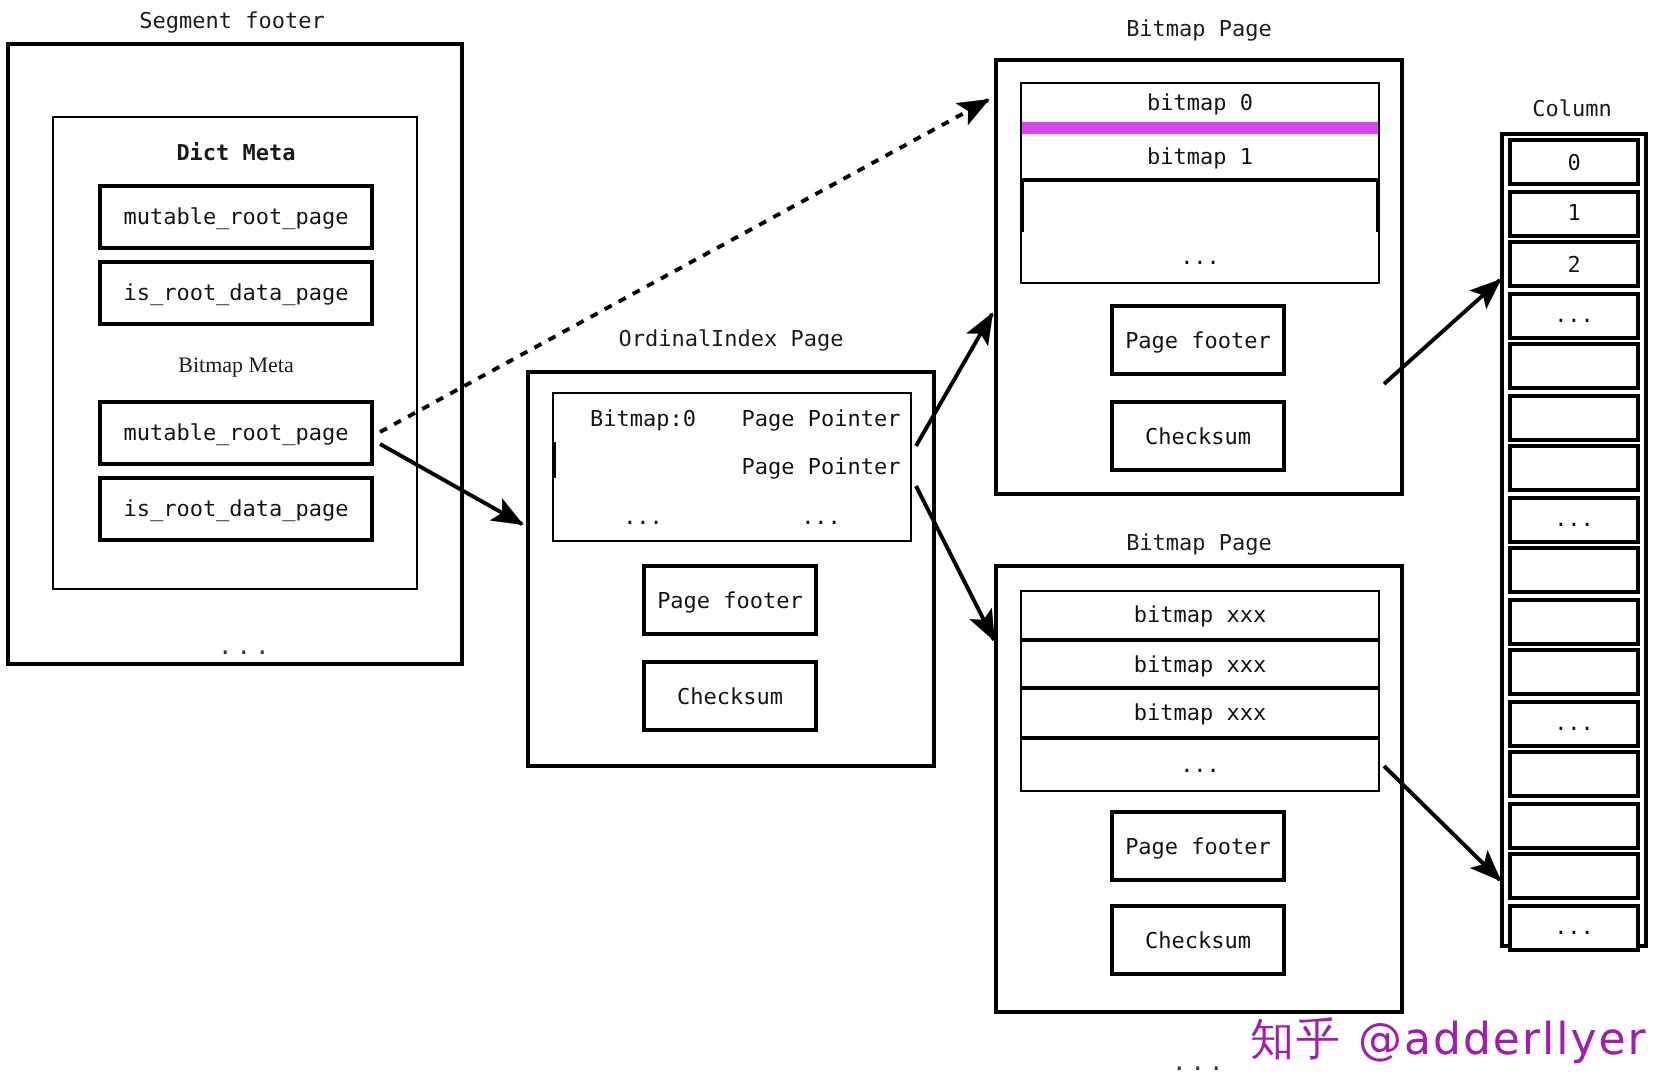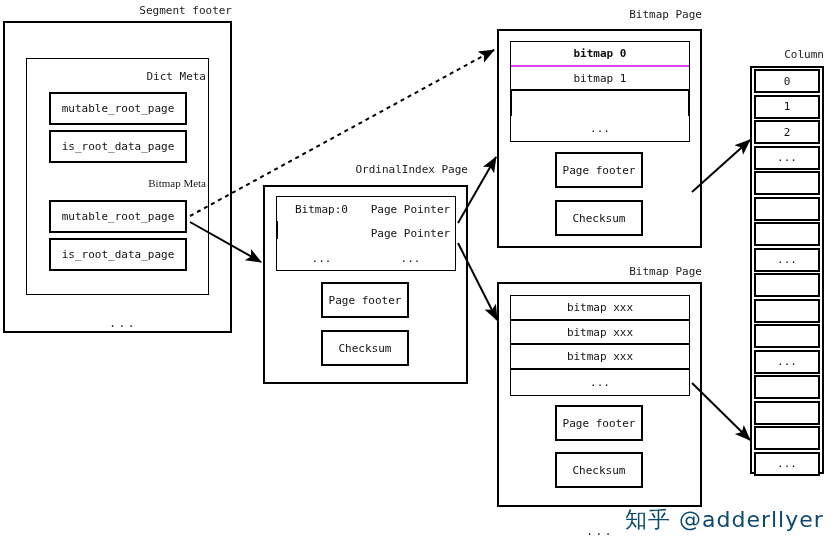--- a/index.html
+++ b/index.html
@@ -12,21 +12,21 @@
     width: 832px;
     height: 546px;
     background: #ffffff;
     font-family: "DejaVu Sans Mono", "Liberation Mono", monospace;
     overflow: hidden;
   }
   .ttl {
     position: absolute;
     font-size: 11px;
     color: #1a1a1a;
-    text-align: right;
+    text-align: center;
     white-space: nowrap;
     letter-spacing: 0px;
   }
   .bx {
     position: absolute;
     border: 2px solid #000;
     background: transparent;
     box-sizing: border-box;
   }
   .bx.thin { border-width: 1px; }
@@ -55,36 +55,36 @@
     left: 0;
     top: 0;
     width: 832px;
     height: 546px;
     pointer-events: none;
   }
   .wm {
     position: absolute;
     font-family: "DejaVu Sans", "Liberation Sans", sans-serif;
     font-size: 22px;
-    color: #0c4a6e;
+    color: #a21caf;
     white-space: nowrap;
     letter-spacing: 1px;
   }
 </style>
 </head>
 <body>
 
 <div id="canvas">
 
   <div class="ttl" style="left:0px; top:4px; width:232px;">Segment footer</div>
   <div class="bx" style="left:3px; top:21px; width:229px; height:312px;"></div>
 
   <div class="bx thin" style="left:26px; top:58px; width:183px; height:237px;"></div>
 
-  <div class="ttl" style="left:30px; top:70px; width:176px;">Dict Meta</div>
+  <div class="ttl" style="left:30px; top:70px; width:176px;font-weight:bold;">Dict Meta</div>
   <div class="cell b2" style="left:49px; top:92px; width:138px; height:33px;">mutable_root_page</div>
   <div class="cell b2" style="left:49px; top:130px; width:138px; height:33px;">is_root_data_page</div>
 
   <div class="ttl" style="left:30px; top:177px; width:176px;font-family:Liberation Serif, serif;">Bitmap Meta</div>
   <div class="cell b2" style="left:49px; top:200px; width:138px; height:33px;">mutable_root_page</div>
   <div class="cell b2" style="left:49px; top:238px; width:138px; height:33px;">is_root_data_page</div>
 
   <div class="dots" style="left:109px; top:316px;">...</div>
 
   <div class="ttl" style="left:263px; top:163px; width:205px;">OrdinalIndex Page</div>
@@ -98,21 +98,21 @@
   <div class="cell" style="left:277px; top:246px; width:89px; height:24px; border:none;">...</div>
   <div class="cell" style="left:366px; top:246px; width:89px; height:24px; border:none;">...</div>
 
   <div class="cell b2" style="left:321px; top:282px; width:88px; height:36px;">Page footer</div>
   <div class="cell b2" style="left:321px; top:330px; width:88px; height:36px;">Checksum</div>
 
   <div class="ttl" style="left:497px; top:8px; width:205px;">Bitmap Page</div>
   <div class="bx" style="left:497px; top:29px; width:205px; height:219px;"></div>
 
   <div class="cell b2" style="left:510px; top:41px; width:180px; height:101px;"></div>
-  <div class="cell" style="left:511px; top:42px; width:178px; height:25px; border:none; border-bottom:2px solid #d946ef;font-weight:bold;">bitmap 0</div>
+  <div class="cell" style="left:511px; top:42px; width:178px; height:25px; border:none; border-bottom:6px solid #d946ef;">bitmap 0</div>
   <div class="cell" style="left:511px; top:67px; width:178px; height:24px; border:none; border-bottom:2px solid #000;">bitmap 1</div>
   <div class="cell" style="left:511px; top:116px; width:178px; height:25px; border:none;">...</div>
 
   <div class="cell b2" style="left:555px; top:152px; width:88px; height:36px;">Page footer</div>
   <div class="cell b2" style="left:555px; top:200px; width:88px; height:36px;">Checksum</div>
 
   <div class="ttl" style="left:497px; top:265px; width:205px;">Bitmap Page</div>
   <div class="bx" style="left:497px; top:282px; width:205px; height:225px;"></div>
 
   <div class="cell b2" style="left:510px; top:295px; width:180px; height:101px;"></div>

